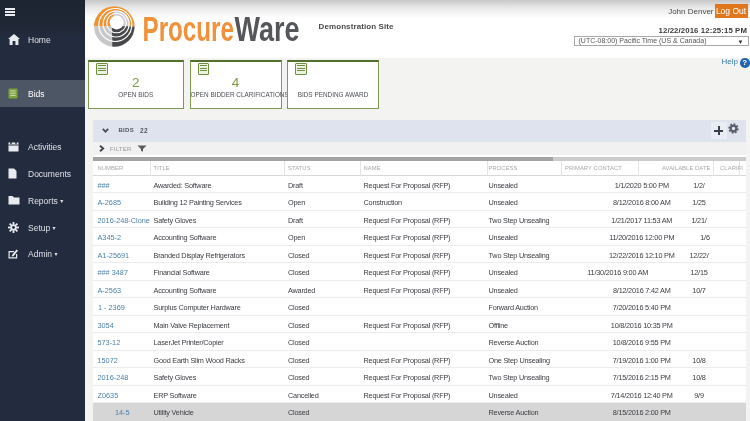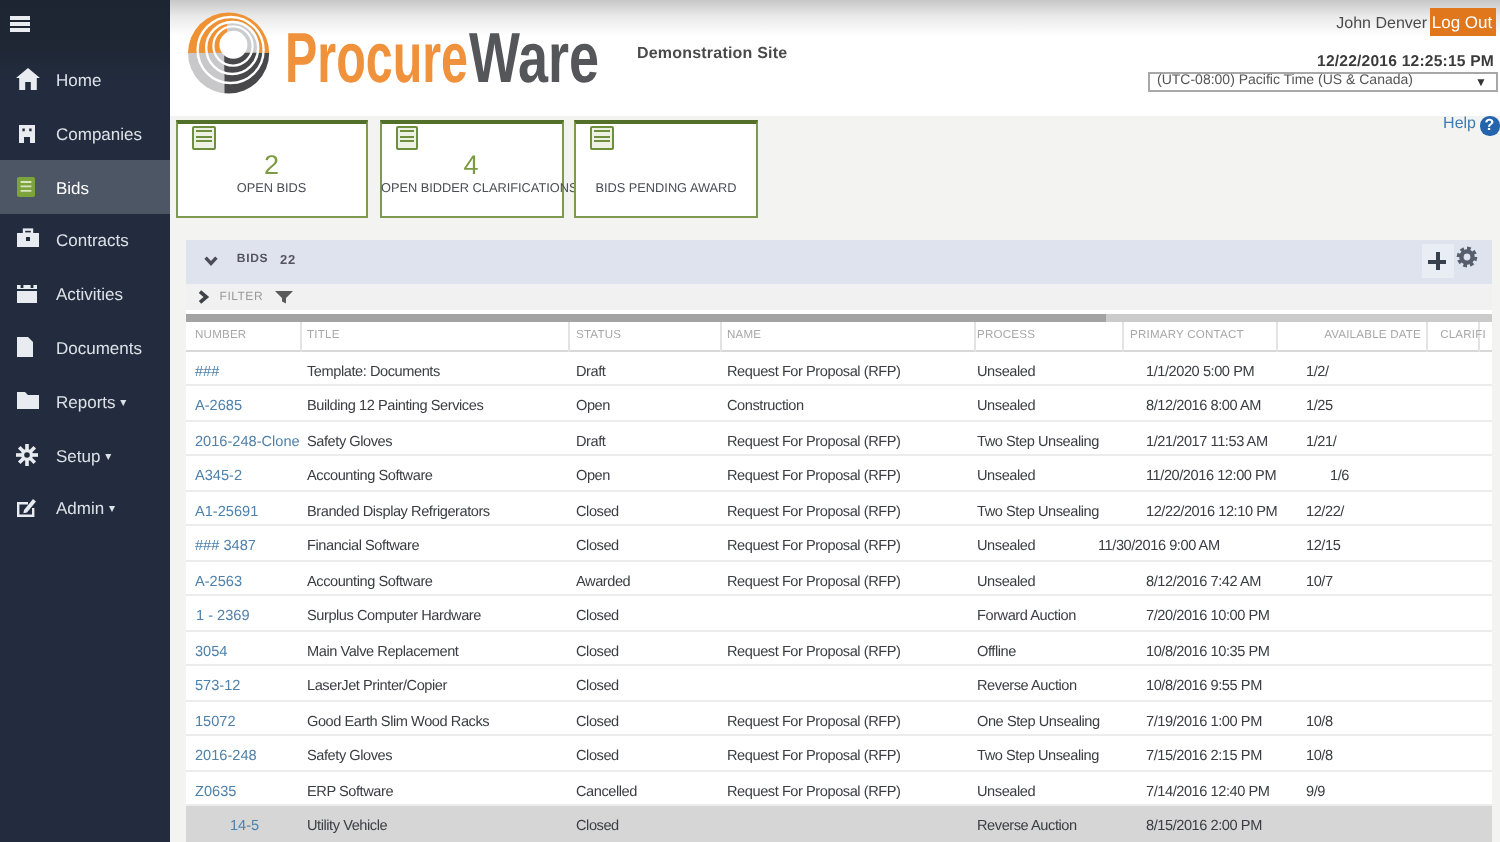--- a/index.html
+++ b/index.html
@@ -64,21 +64,21 @@
 
 
 #tbl { position:relative; background:#fff; }
 .hrow { position:relative; height:15px; border-bottom:1px solid #d8d8d8; }
 .hrow .hc { position:absolute; top:4.5px; font-size:5.8px; color:#a8a8a8; letter-spacing:0.1px; }
 .hrow .sep { position:absolute; top:0; height:15px; width:1px; background:#e3e3e3; }
 .r { position:relative; height:17.5px; border-bottom:1px solid #ececec; font-size:7.3px; color:#3b3d42; }
 .r.hl { background:#d6d6d6; border-bottom:none; }
 .c { position:absolute; top:5px; white-space:nowrap; letter-spacing:-0.22px; }
 .num { color:#4e81ab; letter-spacing:0; }
-.cdate { text-align:left; }
+.cdate { text-align:center; }
 svg { display:block; }
 </style>
 </head>
 <body>
 
 <div id="header">
   <svg id="logo" width="42" height="44" viewBox="0 0 42 44">
     <defs>
       <clipPath id="lc1">
           <circle cx="20.3" cy="21.5" r="20.3"></circle>
@@ -187,21 +187,21 @@
         <div class="hc" style="left:60.5px">TITLE</div>
         <div class="hc" style="left:195px">STATUS</div>
         <div class="hc" style="left:270.5px">NAME</div>
         <div class="hc" style="left:395.5px">PROCESS</div>
         <div class="hc" style="left:472px">PRIMARY CONTACT</div>
         <div class="hc" style="left:549px; width:68.5px; text-align:right;">AVAILABLE DATE</div>
         <div class="hc" style="left:625px; width:25px; text-align:right;">CLARIFI</div>
       </div>
       <div class="r">
         <div class="c num" style="left:4.5px">###</div>
-        <div class="c" style="left:60.5px">Template: Documents</div>
+        <div class="c" style="left:60.5px">Awarded: Software</div>
         <div class="c" style="left:195px">Draft</div>
         <div class="c" style="left:270.5px">Request For Proposal (RFP)</div>
         <div class="c" style="left:395.5px">Unsealed</div>
         <div class="c cdate" style="left:480px; width:137.5px">1/1/2020 5:00 PM</div>
         <div class="c cdate" style="left:560px; width:92px">1/2/</div>
       </div>
       <div class="r">
         <div class="c num" style="left:4.5px">A-2685</div>
         <div class="c" style="left:60.5px">Building 12 Painting Services</div>
         <div class="c" style="left:195px">Open</div>
@@ -254,21 +254,21 @@
         <div class="c" style="left:395.5px">Unsealed</div>
         <div class="c cdate" style="left:480px; width:137.5px">8/12/2016 7:42 AM</div>
         <div class="c cdate" style="left:560px; width:92px">10/7</div>
       </div>
       <div class="r">
         <div class="c num" style="left:5px">1 - 2369</div>
         <div class="c" style="left:60.5px">Surplus Computer Hardware</div>
         <div class="c" style="left:195px">Closed</div>
         <div class="c" style="left:270.5px"></div>
         <div class="c" style="left:395.5px">Forward Auction</div>
-        <div class="c cdate" style="left:480px; width:137.5px">7/20/2016 10:00 PM</div>
+        <div class="c cdate" style="left:480px; width:137.5px">7/20/2016 5:40 PM</div>
         <div class="c cdate" style="left:560px; width:92px"></div>
       </div>
       <div class="r">
         <div class="c num" style="left:4.5px">3054</div>
         <div class="c" style="left:60.5px">Main Valve Replacement</div>
         <div class="c" style="left:195px">Closed</div>
         <div class="c" style="left:270.5px">Request For Proposal (RFP)</div>
         <div class="c" style="left:395.5px">Offline</div>
         <div class="c cdate" style="left:480px; width:137.5px">10/8/2016 10:35 PM</div>
         <div class="c cdate" style="left:560px; width:92px"></div>
@@ -328,46 +328,28 @@
       <div></div>
     </div>
 <div class="mitem" style="top: 26px; padding-left: 40px;">
       <span class="ic">
         <svg width="12" height="11" viewBox="0 0 12 11">
           <path d="M6 0 L12 5 L10.4 5 L10.4 11 L7.4 11 L7.4 7 L4.6 7 L4.6 11 L1.6 11 L1.6 5 L0 5 Z" fill="#e8ebef"></path>
         </svg>
       </span>
       <span class="lb">Home</span>
     </div>
-    <div class="mitem" style="top: 52.8px;">
-      <span class="ic">
-        <svg width="11" height="11" viewBox="0 0 11 11">
-          <path d="M1.5 10.5 V1.5 H9.5 V10.5 H7 V7.5 H4 V10.5 Z M3.2 3.2 H4.4 V4.6 H3.2 Z M6.6 3.2 H7.8 V4.6 H6.6 Z" fill="#e8ebef" fill-rule="evenodd"></path>
-        </svg>
-      </span>
-      <span class="lb">Companies</span>
-    </div>
     <div class="mitem sel" style="top: 79.6px;">
       <span class="ic">
         <svg width="10" height="11" viewBox="0 0 10 11">
           <rect x="0.5" y="0.5" width="9" height="10" rx="1" fill="#7da33c"></rect>
           <path d="M2.3 3 H7.7 M2.3 5.2 H7.7 M2.3 7.4 H7.7" stroke="#d9e4c2" stroke-width="0.9"></path>
         </svg>
       </span>
       <span class="lb">Bids</span>
-    </div>
-    <div class="mitem" style="top: 106.4px;">
-      <span class="ic">
-        <svg width="12" height="10" viewBox="0 0 12 10">
-          <rect x="0.5" y="2.5" width="11" height="7" fill="#e8ebef"></rect>
-          <rect x="4" y="0.8" width="4" height="2" fill="none" stroke="#e8ebef" stroke-width="1.2"></rect>
-          <rect x="5" y="4.5" width="2" height="2" fill="#212c3b"></rect>
-        </svg>
-      </span>
-      <span class="lb">Contracts</span>
     </div>
     <div class="mitem" style="top: 160px;">
       <span class="ic">
         <svg width="9" height="11" viewBox="0 0 9 11">
           <path d="M0.5 0.5 H6 L8.5 3 V10.5 H0.5 Z" fill="#e8ebef"></path>
         </svg>
       </span>
       <span class="lb">Documents</span>
     </div>
     <div class="mitem" style="top: 133.2px;">

